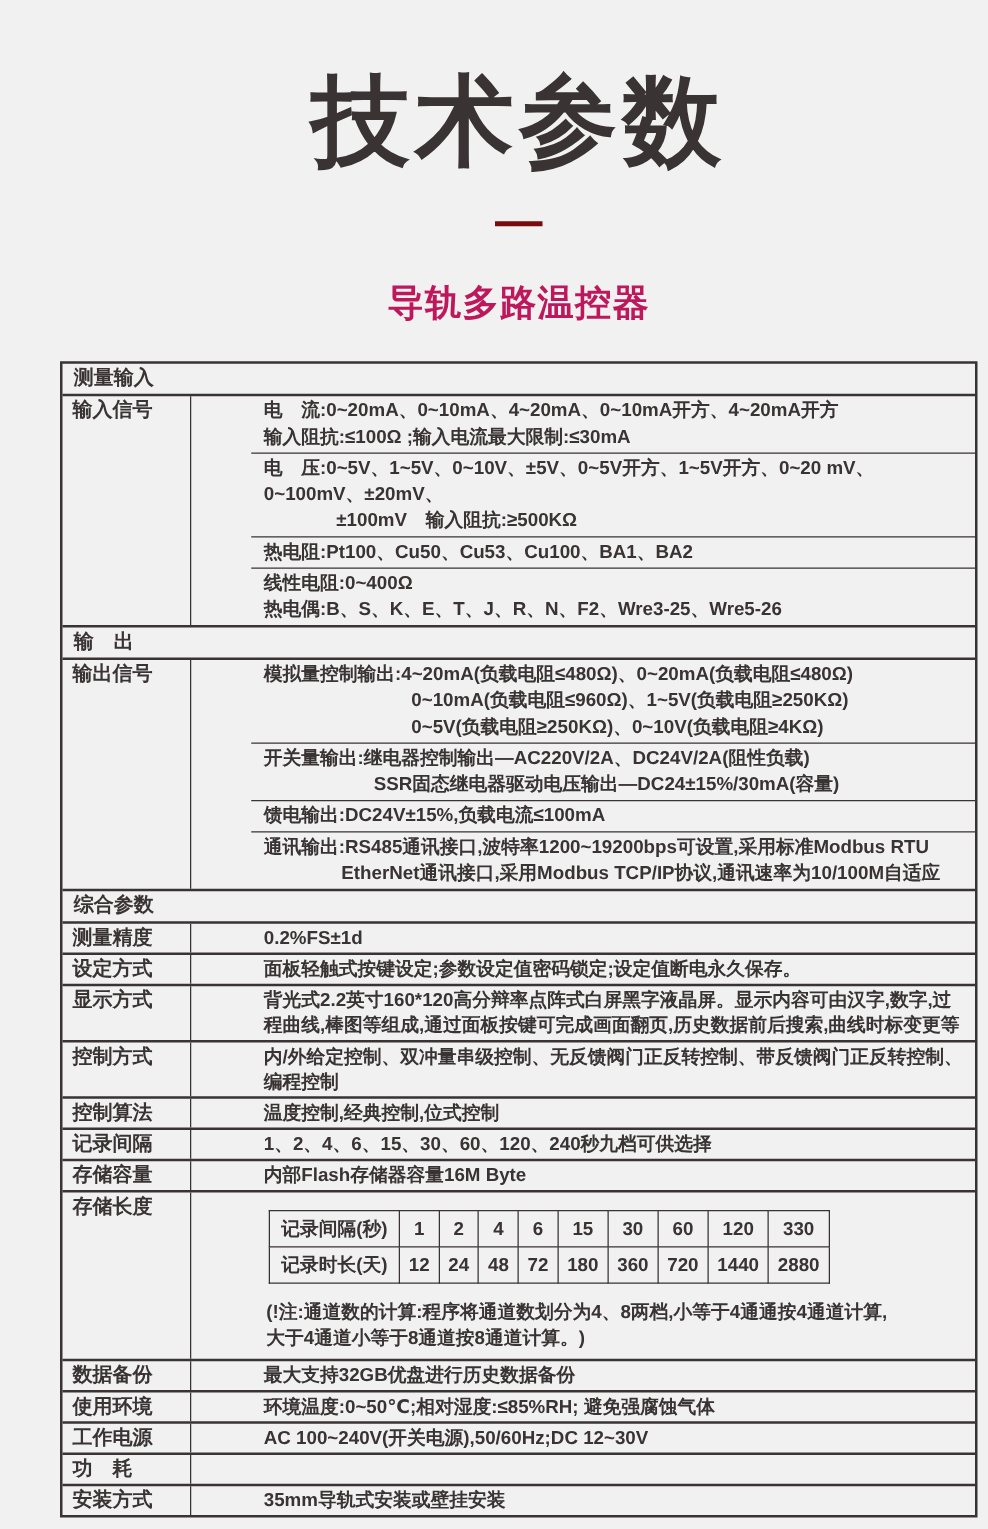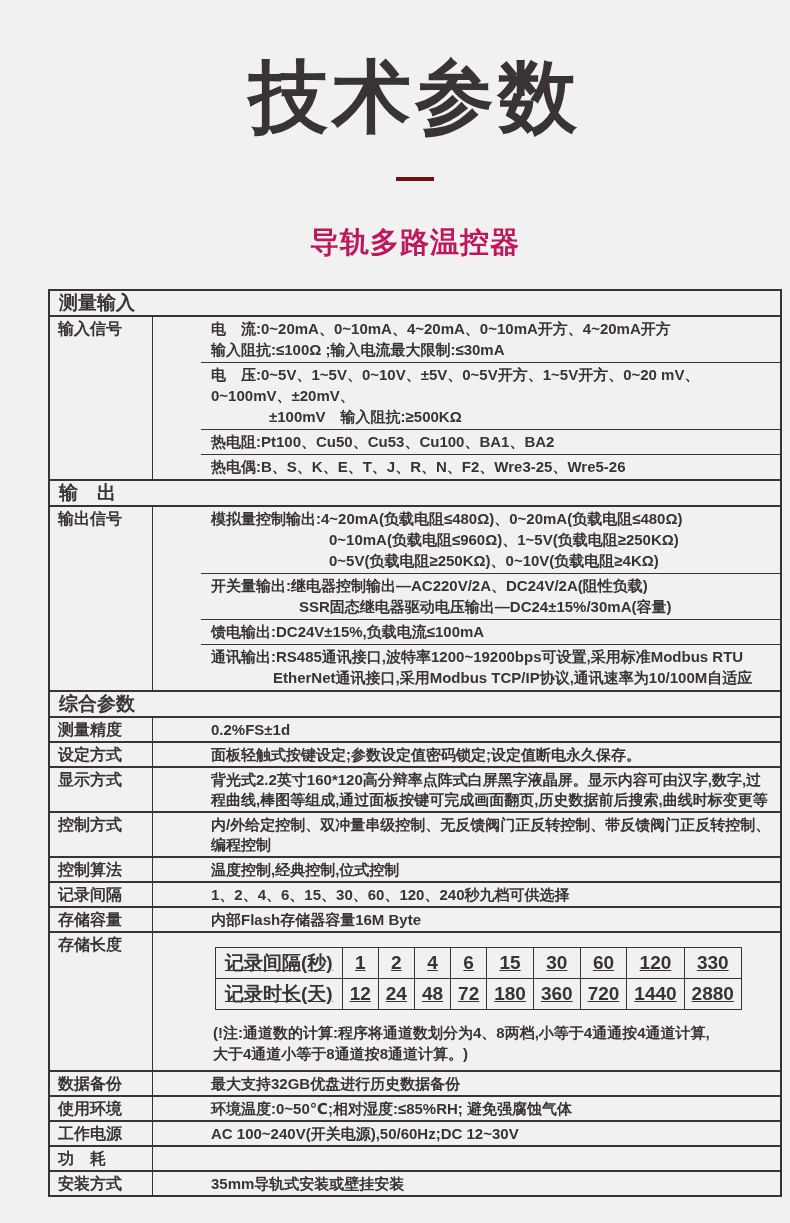--- a/index.html
+++ b/index.html
@@ -26,21 +26,21 @@
   }
 
   .spec-table{
     width:734px;margin:26px auto 0;
     border:2px solid #393334;
     font-size:15px;font-weight:700;color:#393334;
     box-sizing:border-box;
   }
   .spec-table > div + div{border-top:2px solid #393334;}
 
-  .section{padding:2px 6px 2px 9px;font-size:19px;line-height:20px;}
+  .section{padding:2px 6px 2px 9px;font-size:16px;line-height:20px;}
 
   .row{display:flex;align-items:stretch;gap:48px;}
   .label-cell{
     flex:0 0 103px;width:103px;box-sizing:border-box;
     padding:2px 4px 1px 8px;
     border-right:1.5px solid #393334;
     font-size:16px;line-height:20px;
   }
   .content-col{flex:1;min-width:0;}
   .sub-cell{padding:1px 6px 2px 10px;line-height:21px;}
@@ -50,23 +50,22 @@
   .ind58{padding-left:58px;}
   .ind72{padding-left:62px;}
   .ind88{padding-left:88px;}
   .ind118{padding-left:118px;}
 
   .storage-content{padding:14px 6px 6px 12px;}
   .mini-table{border-collapse:collapse;margin:0 0 12px 2px;}
   .mini-table td{
     border:1.5px solid #393334;
     padding:2px 7px;height:24px;
-    text-align:center;font-size:19px;font-weight:700;
+    text-align:center;font-size:15px;font-weight:700;
     min-width:16px;
-    text-decoration:underline;
   }
   .mini-table td.hd{padding:2px 9px;text-align:center;}
   .storage-note{line-height:21px;}
 </style>
 </head>
 <body>
 
 <div class="page">
 
   <h1 class="title">技术参数</h1>
@@ -83,20 +82,21 @@
         <div class="sub-cell">
           <div>电　流:0~20mA、0~10mA、4~20mA、0~10mA开方、4~20mA开方</div>
           <div>输入阻抗:≤100Ω ;输入电流最大限制:≤30mA</div>
         </div>
         <div class="sub-cell">
           <div>电　压:0~5V、1~5V、0~10V、±5V、0~5V开方、1~5V开方、0~20 mV、0~100mV、±20mV、</div>
           <div class="ind58">±100mV　输入阻抗:≥500KΩ</div>
         </div>
         <div class="sub-cell">热电阻:Pt100、Cu50、Cu53、Cu100、BA1、BA2</div>
         <div class="sub-cell">
+          <div>线性电阻:0~400Ω</div>
           <div>热电偶:B、S、K、E、T、J、R、N、F2、Wre3-25、Wre5-26</div>
         </div>
       </div>
     </div>
 
     <div class="section">输　出</div>
 
     <div class="row">
       <div class="label-cell">输出信号</div>
       <div class="content-col">

